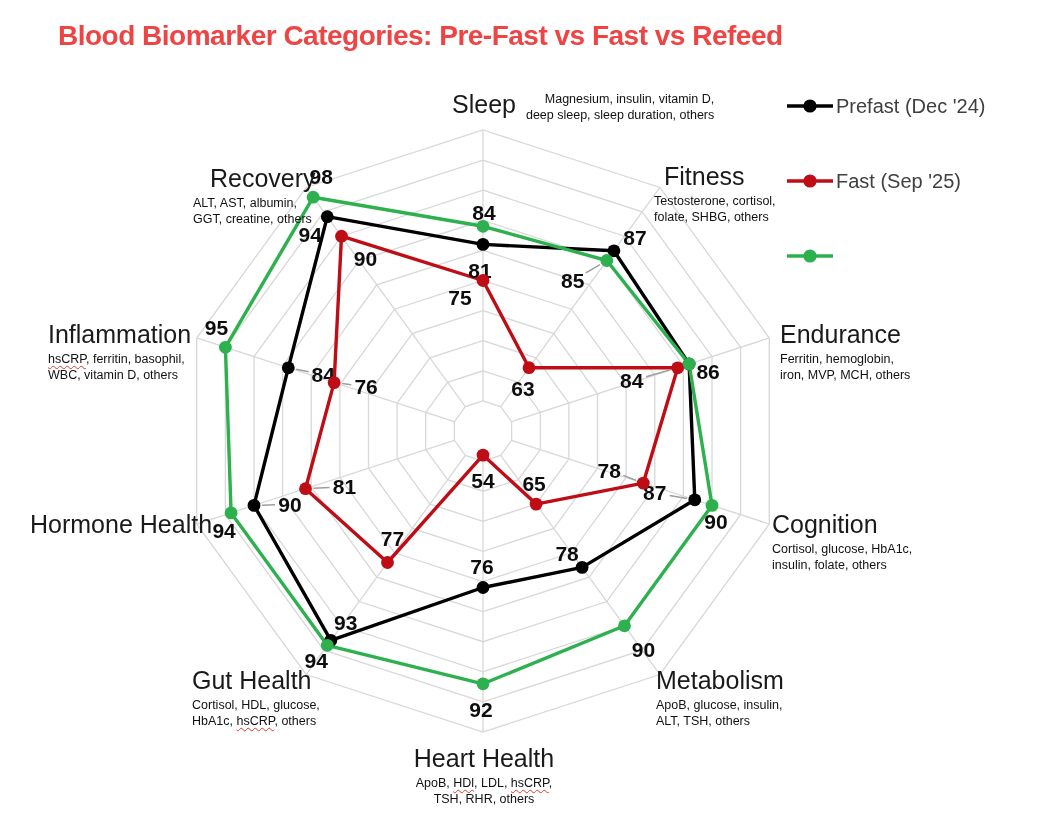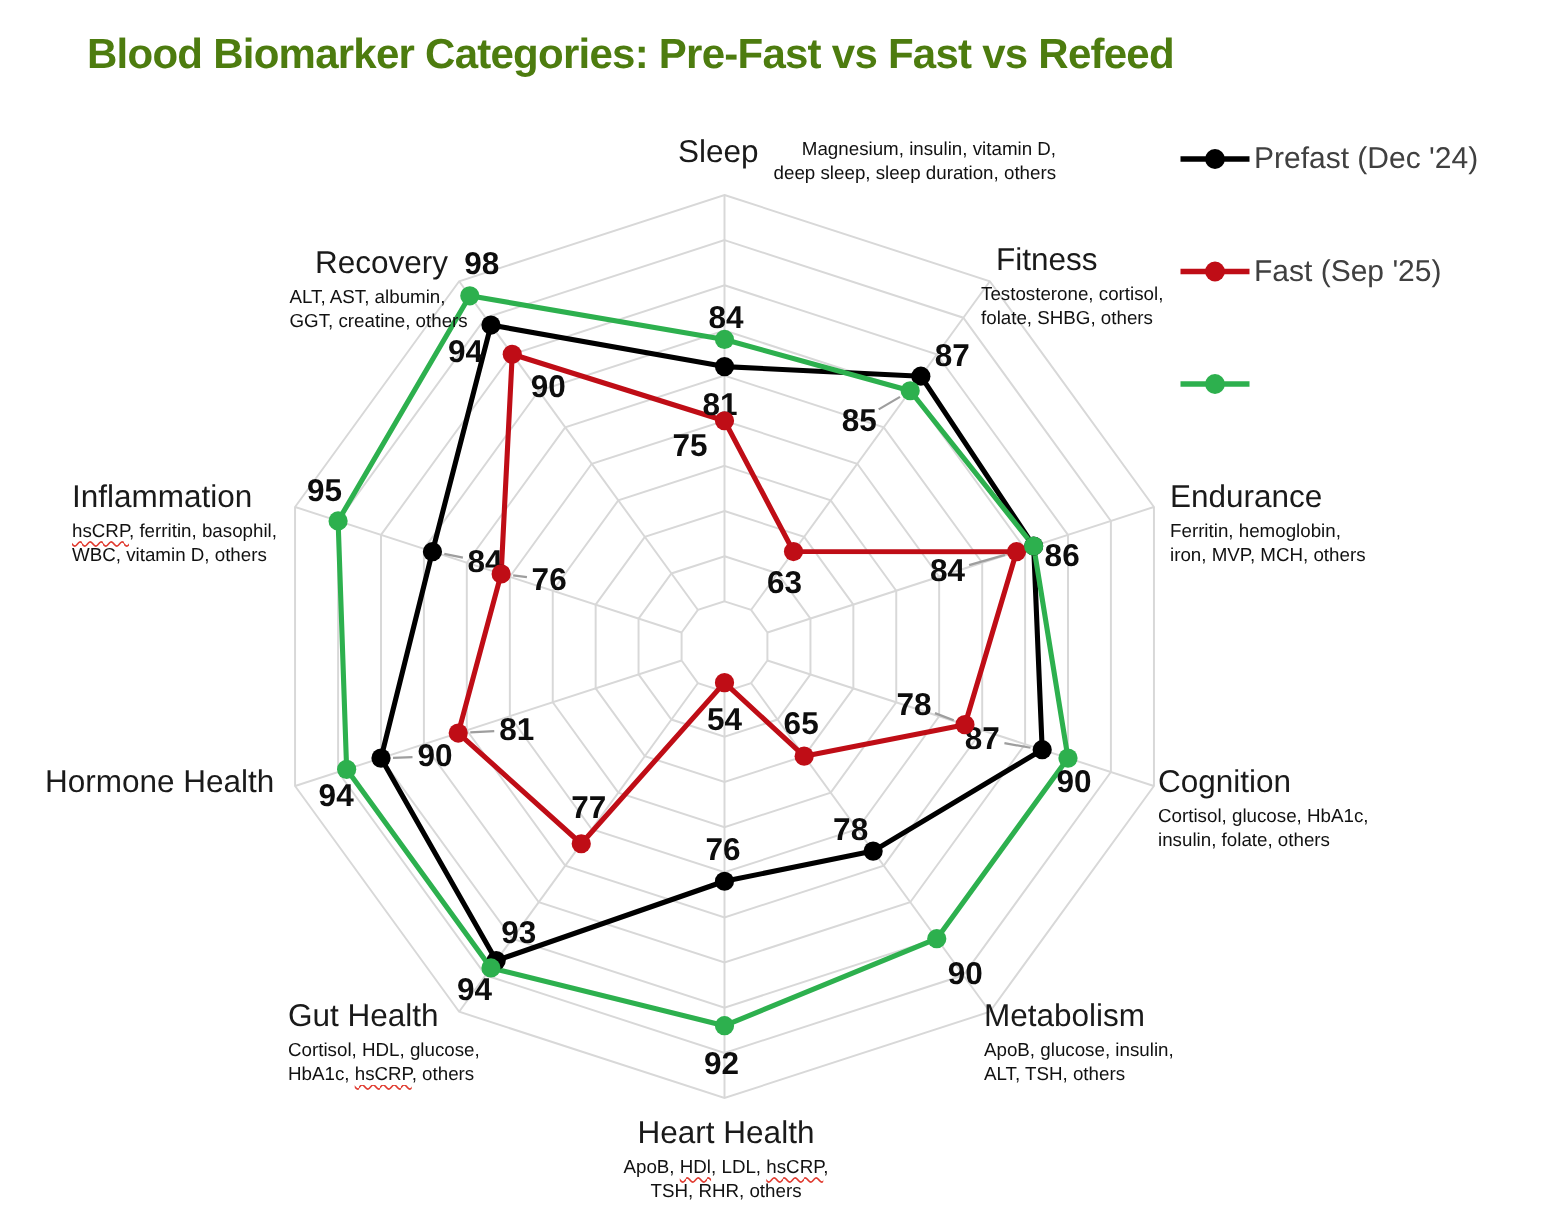--- a/index.html
+++ b/index.html
@@ -1,22 +1,22 @@
 <!DOCTYPE html>
 <html><head>
 <meta charset="utf-8">
 <style>
   html,body{margin:0;padding:0;background:#fff;}
   .stage{position:relative;width:1044px;height:816px;background:#fff;overflow:hidden;
          font-family:"Liberation Sans",sans-serif;color:#111;}
-  .page-title{position:absolute;left:58px;top:20px;font-size:28px;font-weight:700;color:#4d7c0f;
+  .page-title{position:absolute;left:58px;top:20px;font-size:28px;font-weight:700;color:#ef4444;
               letter-spacing:-0.5px;white-space:nowrap;}
   #radar{position:absolute;left:0;top:0;}
   .cat{position:absolute;}
-  .cat-title{font-size:21px;font-weight:400;color:#1a1a1a;line-height:1.15;}
+  .cat-title{font-size:25px;font-weight:400;color:#1a1a1a;line-height:1.15;}
   .cat-desc{font-size:12.5px;font-weight:400;color:#111;line-height:1.3;margin-top:2px;}
   .sq{text-decoration:underline wavy #e03a2f;text-decoration-thickness:1px;text-underline-offset:2px;}
   
   .cat-0{left:452px;top:90px;display:flex;gap:10px;align-items:flex-start;}
   .cat-0 .cat-desc{margin-top:1px;text-align:right;}
   .cat-1{left:654px;top:162px;} .cat-1 .cat-title{margin-left:10px;}
   .cat-2{left:780px;top:320px;}
   .cat-3{left:772px;top:510px;}
   .cat-4{left:656px;top:666px;}
   .cat-5{left:356px;top:744px;width:256px;text-align:center;}

